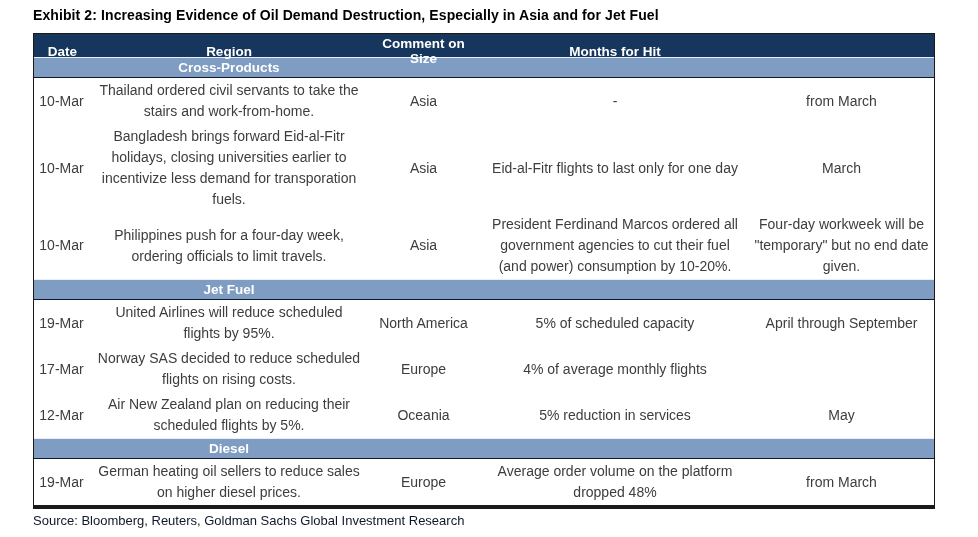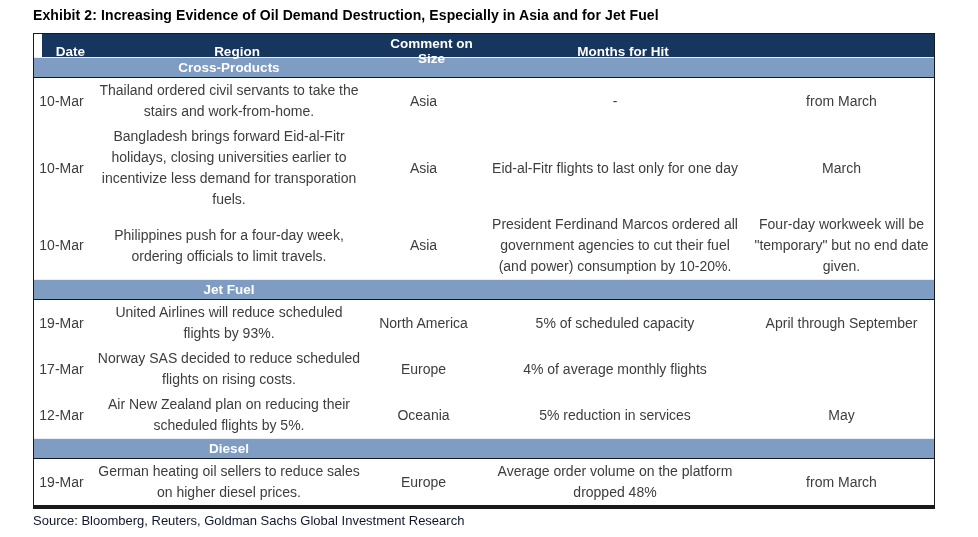--- a/index.html
+++ b/index.html
@@ -28,21 +28,20 @@
     grid-template-columns: 57px 276px 113px 270px 183px;
     align-items: center;
   }
   .hdr {
     background: #17365d;
     color: #ffffff;
     font-weight: bold;
     font-size: 13.5px;
     height: 23px;
     text-align: center;
-    margin-left: 8px;
   }
   .band {
     background: #7f9dc3;
     height: 21px;
     border-top: 1px solid #e8eef6;
     border-bottom: 1px solid #0f172a;
   }
   .band-label {
     grid-column: 2;
     text-align: center;
@@ -106,21 +105,21 @@
       <div class="cell comment">President Ferdinand Marcos ordered all government agencies to cut their fuel (and power) consumption by 10-20%.</div>
       <div class="cell months">Four-day workweek will be "temporary" but no end date given.</div>
     </div>
 
     <div class="grid-row band">
       <div class="band-label">Jet Fuel</div>
     </div>
 
     <div class="grid-row row">
       <div class="cell date">19-Mar</div>
-      <div class="cell anecdote">United Airlines will reduce scheduled flights by 93%.</div>
+      <div class="cell anecdote">United Airlines will reduce scheduled flights by 95%.</div>
       <div class="cell region">North America</div>
       <div class="cell comment">5% of scheduled capacity</div>
       <div class="cell months">April through September</div>
     </div>
 
     <div class="grid-row row">
       <div class="cell date">17-Mar</div>
       <div class="cell anecdote">Norway SAS decided to reduce scheduled flights on rising costs.</div>
       <div class="cell region">Europe</div>
       <div class="cell comment">4% of average monthly flights</div>

